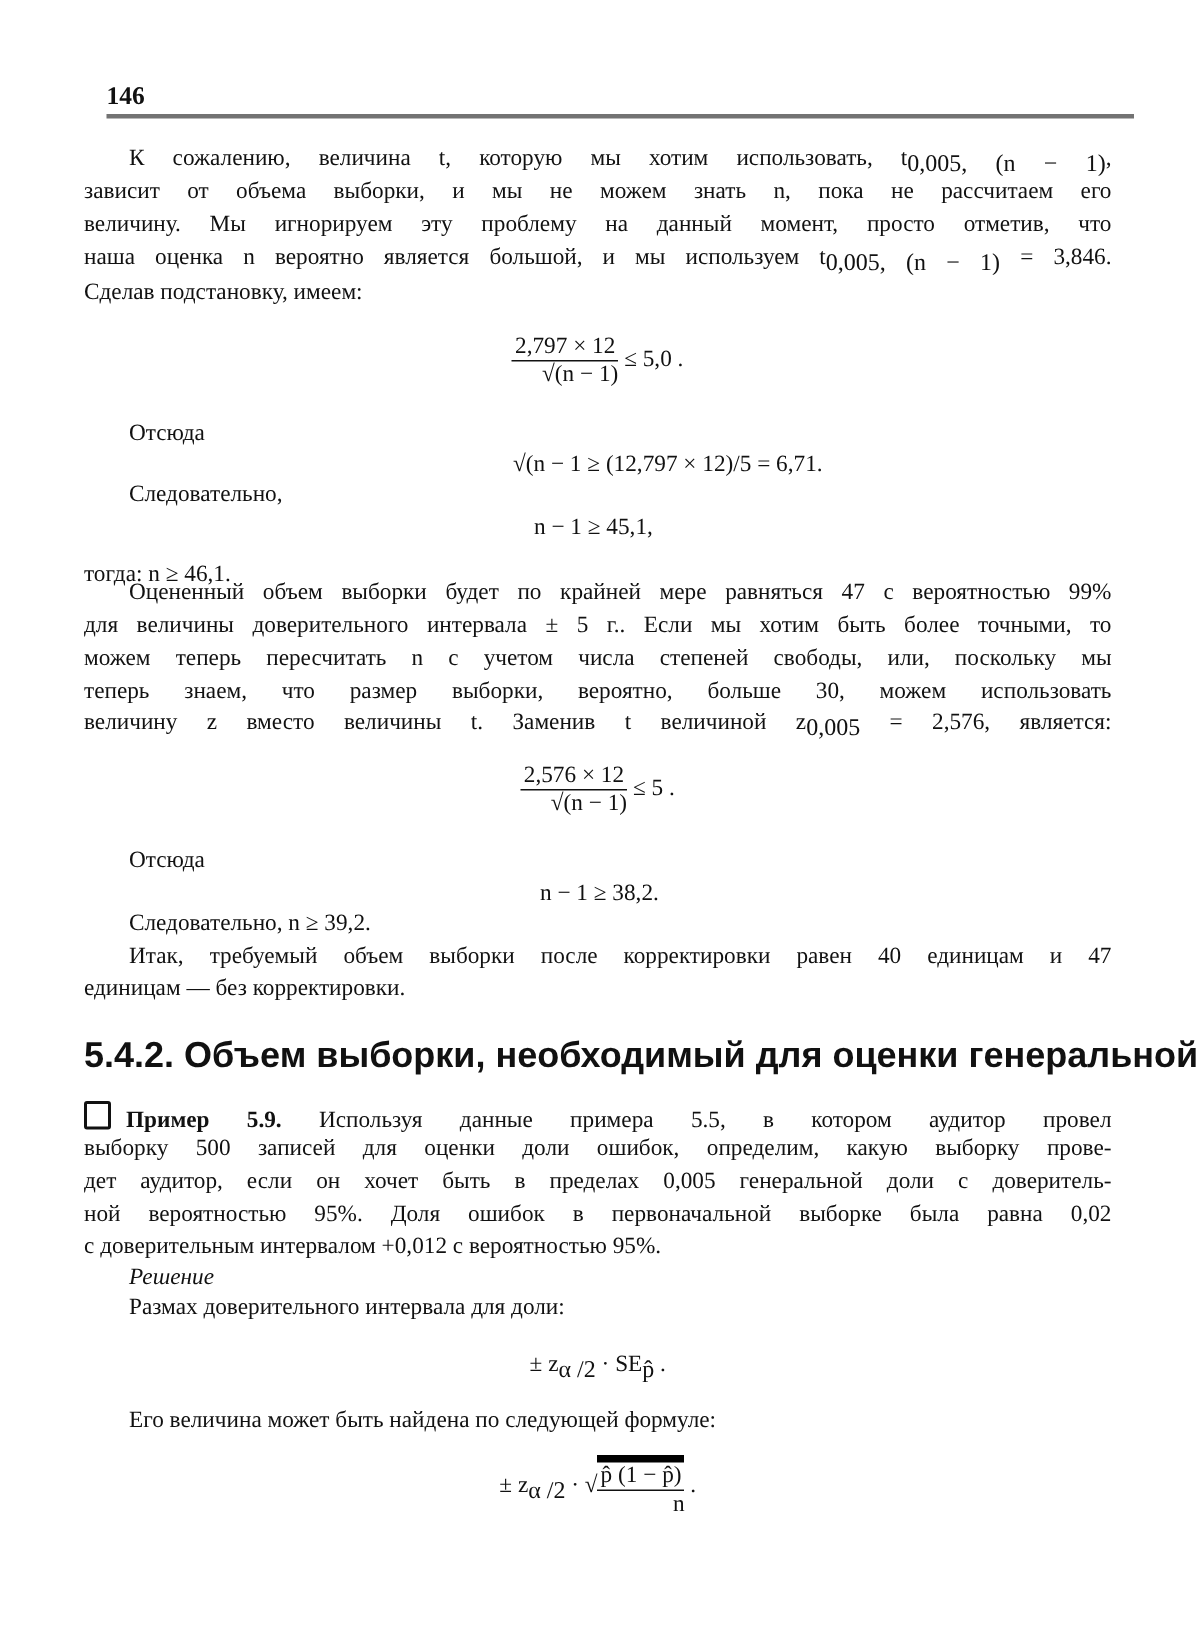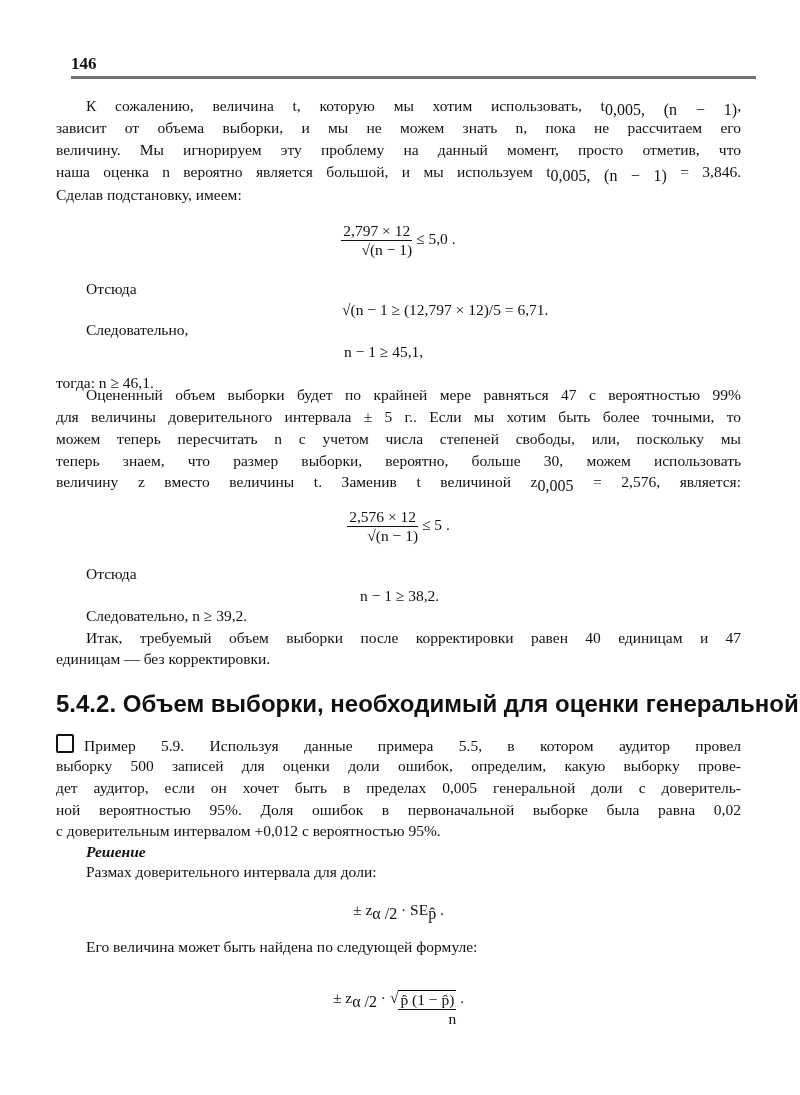--- a/index.html
+++ b/index.html
@@ -11,25 +11,25 @@
   .header .pnum { position: absolute; left: 0; top: 2px; font-size: 17px; font-weight: bold; }
   .header .htitle { position: absolute; left: 92px; top: 2px; font-size: 17px; font-style: italic; font-weight: bold; }
   .line { position: absolute; left: 0; width: 685px; white-space: nowrap; line-height: 20px; }
   .just { text-align: justify; text-align-last: justify; }
   .ind { padding-left: 30px; width: 655px; }
   .center { text-align: center; }
   sub { font-size: 16px; vertical-align: -4px; }
   .frac { display: inline-block; vertical-align: middle; text-align: right; }
   .frac .num { display: block; border-bottom: 1.5px solid #111; padding: 0 2px; line-height: 18px; }
   .frac .den { display: block; line-height: 18px; }
-  .sqrt-bar { border-top: 1px solid #000000; margin-top: 20px; }
+  .sqrt-bar { border-top: 5px solid #000000; }
   .h2 { font-family: "Liberation Sans", sans-serif; font-weight: bold; font-size: 24px; }
   .box-icon { display: inline-block; width: 14px; height: 15px; border: 2.5px solid #111; border-radius: 2px; vertical-align: -2px; margin-right: 10px; }
-  .b { font-weight: normal; }
-  .i { font-style: italic; font-weight: bold; }
+  .b { font-weight: bold; }
+  .i { font-style: italic; font-weight: normal; }
 </style>
 </head>
 <body>
 
 <div class="page">
 
   <div class="header">
     <span class="pnum">146</span>
   </div>
 
@@ -40,21 +40,21 @@
   <div class="line" style="top:185px">Сделав подстановку, имеем:</div>
 
   <div class="line center" style="top:222px">
     <span class="frac"><span class="num">2,797 × 12</span><span class="den">√(n − 1)</span></span>
     <span>≤ 5,0 .</span>
   </div>
 
   <div class="line ind" style="top:279px">Отсюда</div>
   <div class="line" style="top:300px; left:268px; width:auto;margin-left:18px;">√(n − 1 ≥ (12,797 × 12)/5 = 6,71.</div>
   <div class="line ind" style="top:320px">Следовательно,</div>
-  <div class="line" style="top:342px; left:288px; width:auto;">n − 1 ≥  45,1,</div>
+  <div class="line" style="top:342px; left:300px; width:auto;">n − 1 ≥  45,1,</div>
   <div class="line" style="top:373px">тогда: n ≥  46,1.</div>
 
   <div class="line ind just" style="top:385px">Оцененный объем выборки будет по крайней мере равняться 47 с вероятностью 99%</div>
   <div class="line just" style="top:407px">для величины доверительного интервала ± 5 г.. Если мы хотим быть более точными, то</div>
   <div class="line just" style="top:429px">можем теперь пересчитать n с учетом числа степеней свободы, или, поскольку мы</div>
   <div class="line just" style="top:451px">теперь знаем, что размер выборки, вероятно, больше 30, можем использовать</div>
   <div class="line just" style="top:472px"><span>величину z вместо величины t. Заменив t величиной z</span><sub>0,005</sub><span> = 2,576, является:</span></div>
 
   <div class="line center" style="top:508px">
     <span class="frac"><span class="num">2,576 × 12</span><span class="den">√(n − 1)</span></span>

